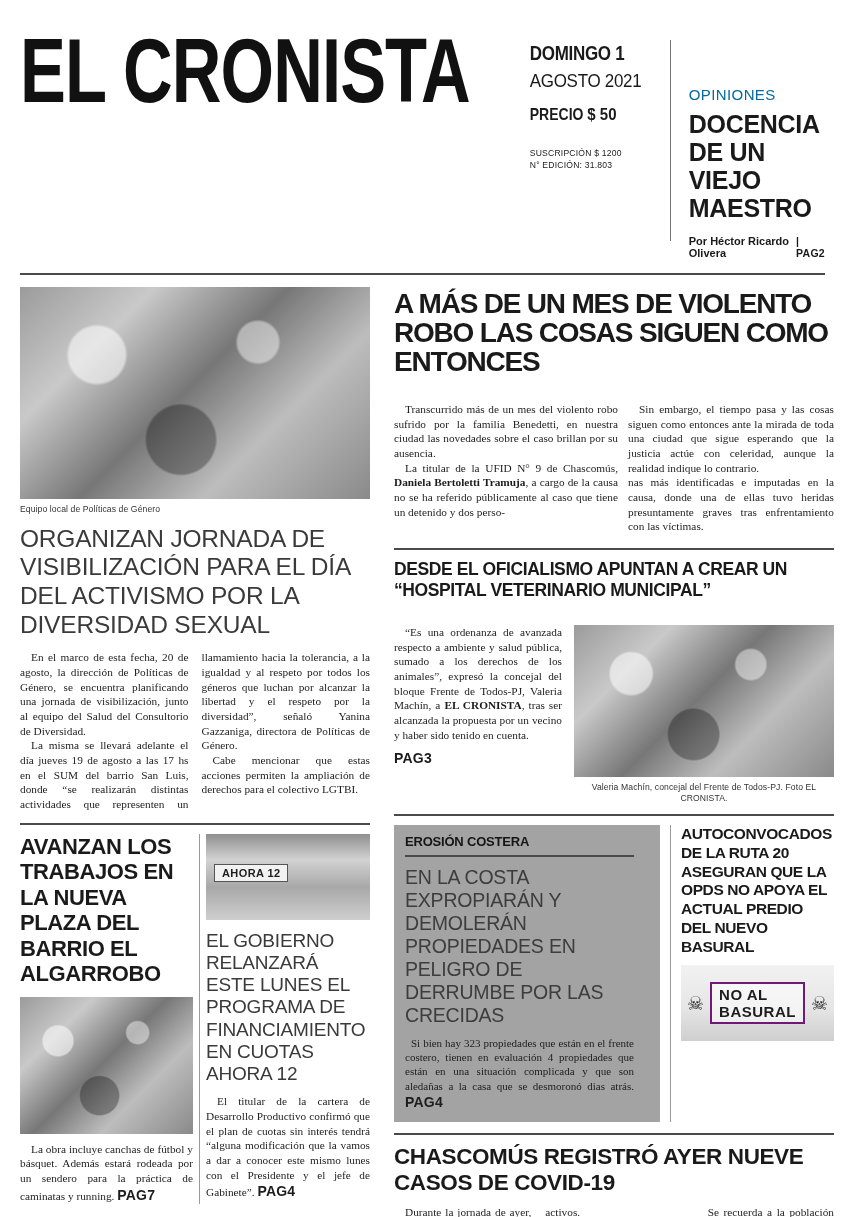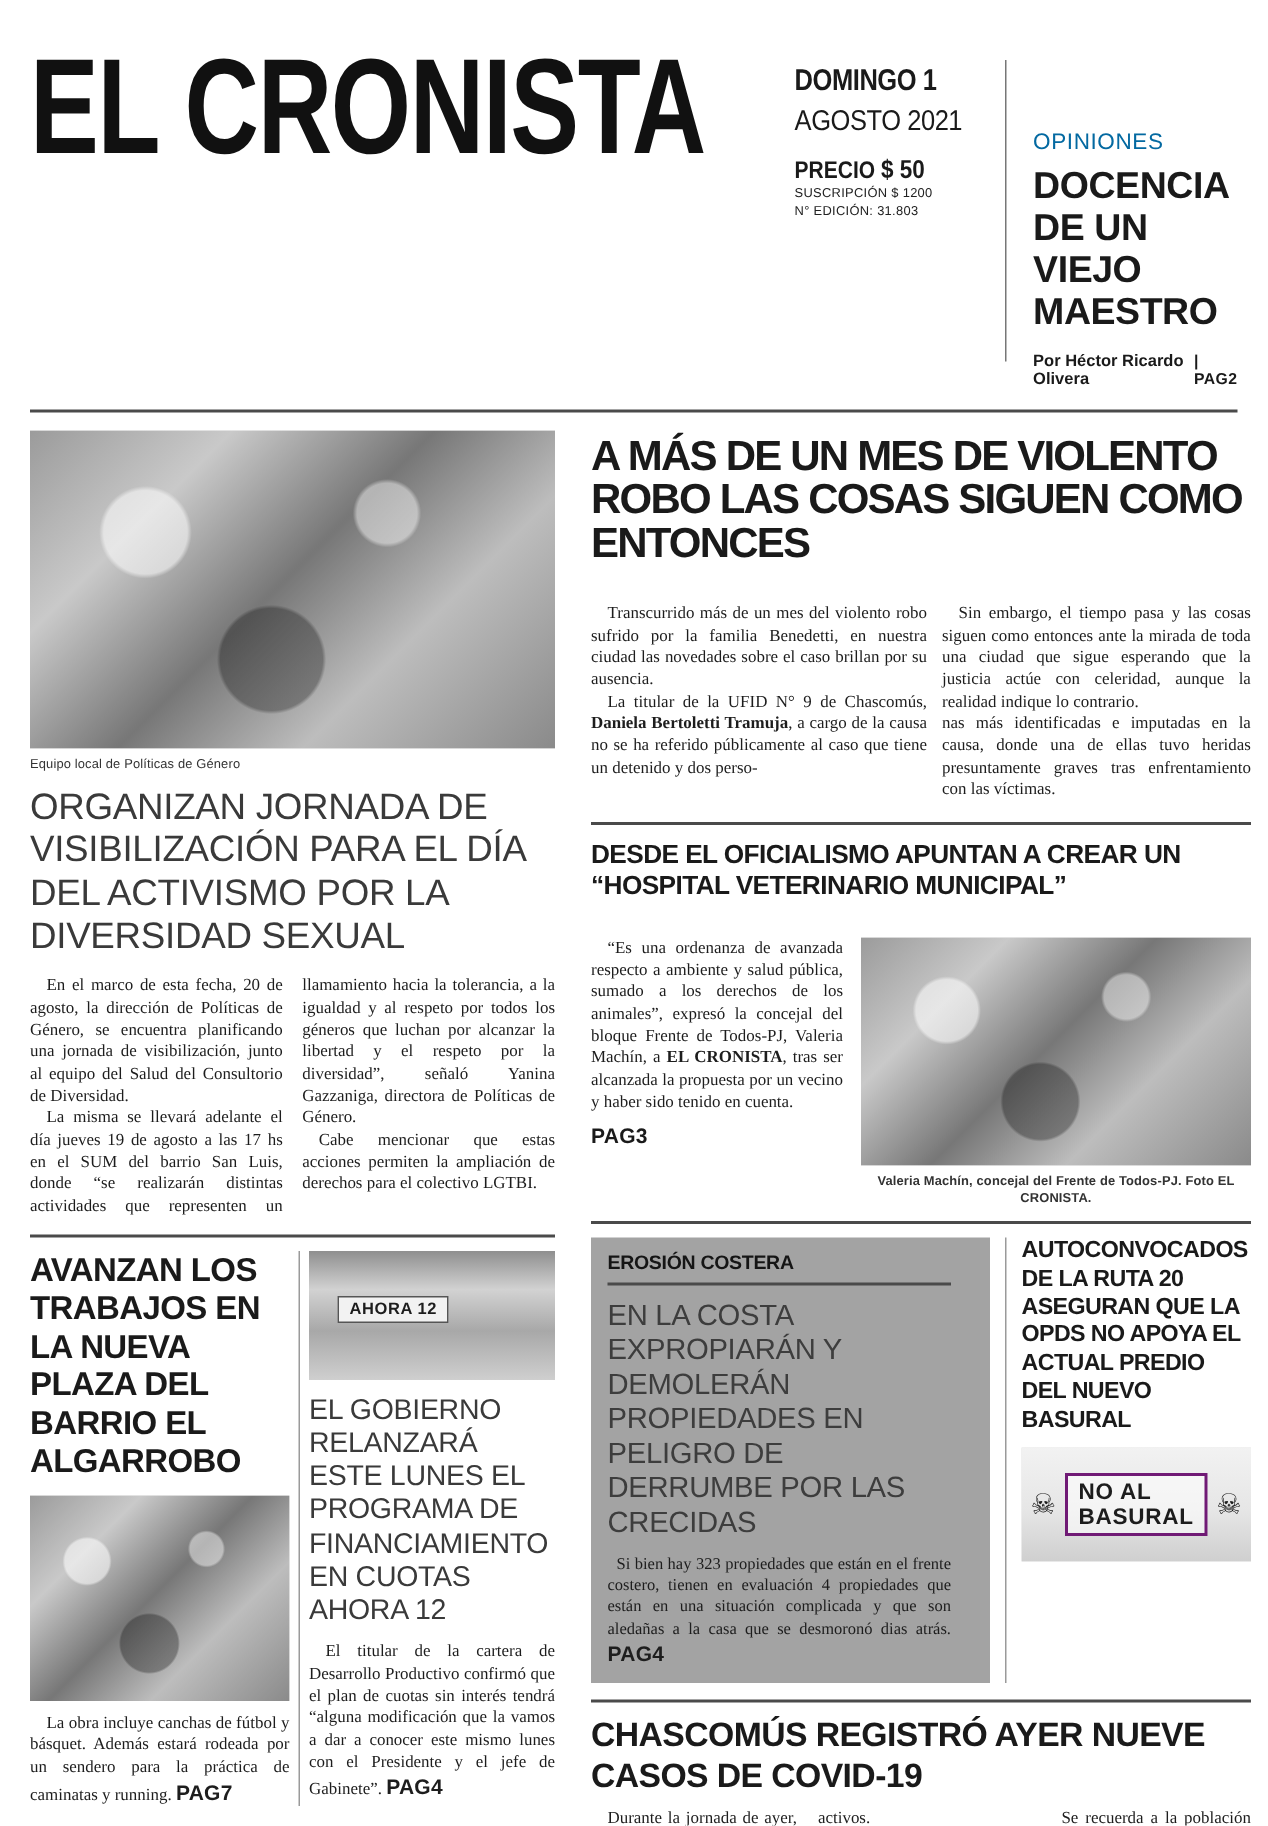--- a/index.html
+++ b/index.html
@@ -26,21 +26,21 @@
     color:#111;
     margin-right:22px;
   }
   .mast-date{
     width:140px;padding-top:12px;padding-left:4px;
   }
   .md-line1{font-weight:bold;font-size:17px;letter-spacing:-0.3px;line-height:1.2;transform:scaleY(1.18);transform-origin:left top;}
   .md-line2{font-size:17px;letter-spacing:-0.3px;line-height:1.2;margin-top:8px;transform:scaleY(1.12);transform-origin:left top;}
   .md-price{font-weight:bold;font-size:14px;margin-top:13px;letter-spacing:0px;transform:scaleY(1.15);transform-origin:left top;}
   .md-price .pz{font-size:15px;}
-  .md-sub{font-size:8.6px;line-height:1.45;margin-top:1px;letter-spacing:0.2px;color:#222;}
+  .md-sub{font-size:8.6px;line-height:1.45;margin-top:26px;letter-spacing:0.2px;color:#222;}
 
   .mast-sep{width:1px;background:#777;align-self:stretch;margin:10px 0 18px 0;}
 
   .mast-op{padding-top:10px;padding-left:18px;flex:1;}
   .op-kicker{font-size:15px;color:#0369a1;letter-spacing:0.4px;line-height:1.1;margin-top:47px;}
   .op-title{font-weight:bold;font-size:25px;line-height:1.12;margin-top:6px;letter-spacing:-0.3px;}
   .op-by{font-weight:bold;font-size:11px;margin-top:13px;display:flex;justify-content:space-between;align-items:baseline;}
   .op-by .pag{font-size:10.5px;letter-spacing:0.3px;}
 
   .rule-thick{height:2px;background:#4a4a4a;margin-top:14px;}
@@ -117,21 +117,21 @@
   }
   .skull{position:relative;font-size:19px;margin:0 6px;color:#1d1d1d;}
 
   
   .ahora{position:relative;overflow:hidden;background:#b8b8b8;}
   .ahora::before{
     content:"";position:absolute;inset:0;
     background:linear-gradient(180deg,#8f8f8f 0%,#d2d2d2 30%,#a8a8a8 62%,#cfcfcf 100%);
   }
   .ahora-badge{
-    position:absolute;left:19px;top:30px;background:#f2f2f2;border:1px solid #555;
+    position:absolute;left:8px;top:30px;background:#f2f2f2;border:1px solid #555;
     padding:2px 7px;font-weight:bold;font-size:11px;letter-spacing:0.4px;color:#1d1d1d;
   }
 
   .covid-3{display:flex;gap:14px;margin-top:8px;}
   .covid-3 > div{flex:1;}
 </style>
 </head>
 <body>
 
 <div class="page">
@@ -238,21 +238,21 @@
             <div class="body-serif">
               <p><span>“Es una ordenanza de avanzada respecto a ambiente y salud pública, sumado a los derechos de los animales”, expresó la concejal del bloque Frente de Todos-PJ, Valeria Machín, a </span><span class="b">EL CRONISTA</span><span>, tras ser alcanzada la propuesta por un vecino y haber sido tenido en cuenta.</span></p>
             </div>
             <div style="margin-top:7px;">
               <span class="pag">PAG3</span>
             </div>
           </div>
           <div style="width:12px;"></div>
           <div style="flex:1;">
             <div class="photo" style="height:152px;"></div>
-            <div class="caption" style="text-align:center;font-weight:bold;">Valeria Machín, concejal del Frente de Todos-PJ. Foto EL CRONISTA.</div>
+            <div class="caption" style="text-align:center;">Valeria Machín, concejal del Frente de Todos-PJ. Foto EL CRONISTA.</div>
           </div>
         </div>
       </div>
 
       <div class="rule-sec" style="margin-top:10px;"></div>
 
       <div class="rrow">
         <div style="width:266px;">
           <div class="graybox">
             <div class="gb-kicker">EROSIÓN COSTERA</div>

